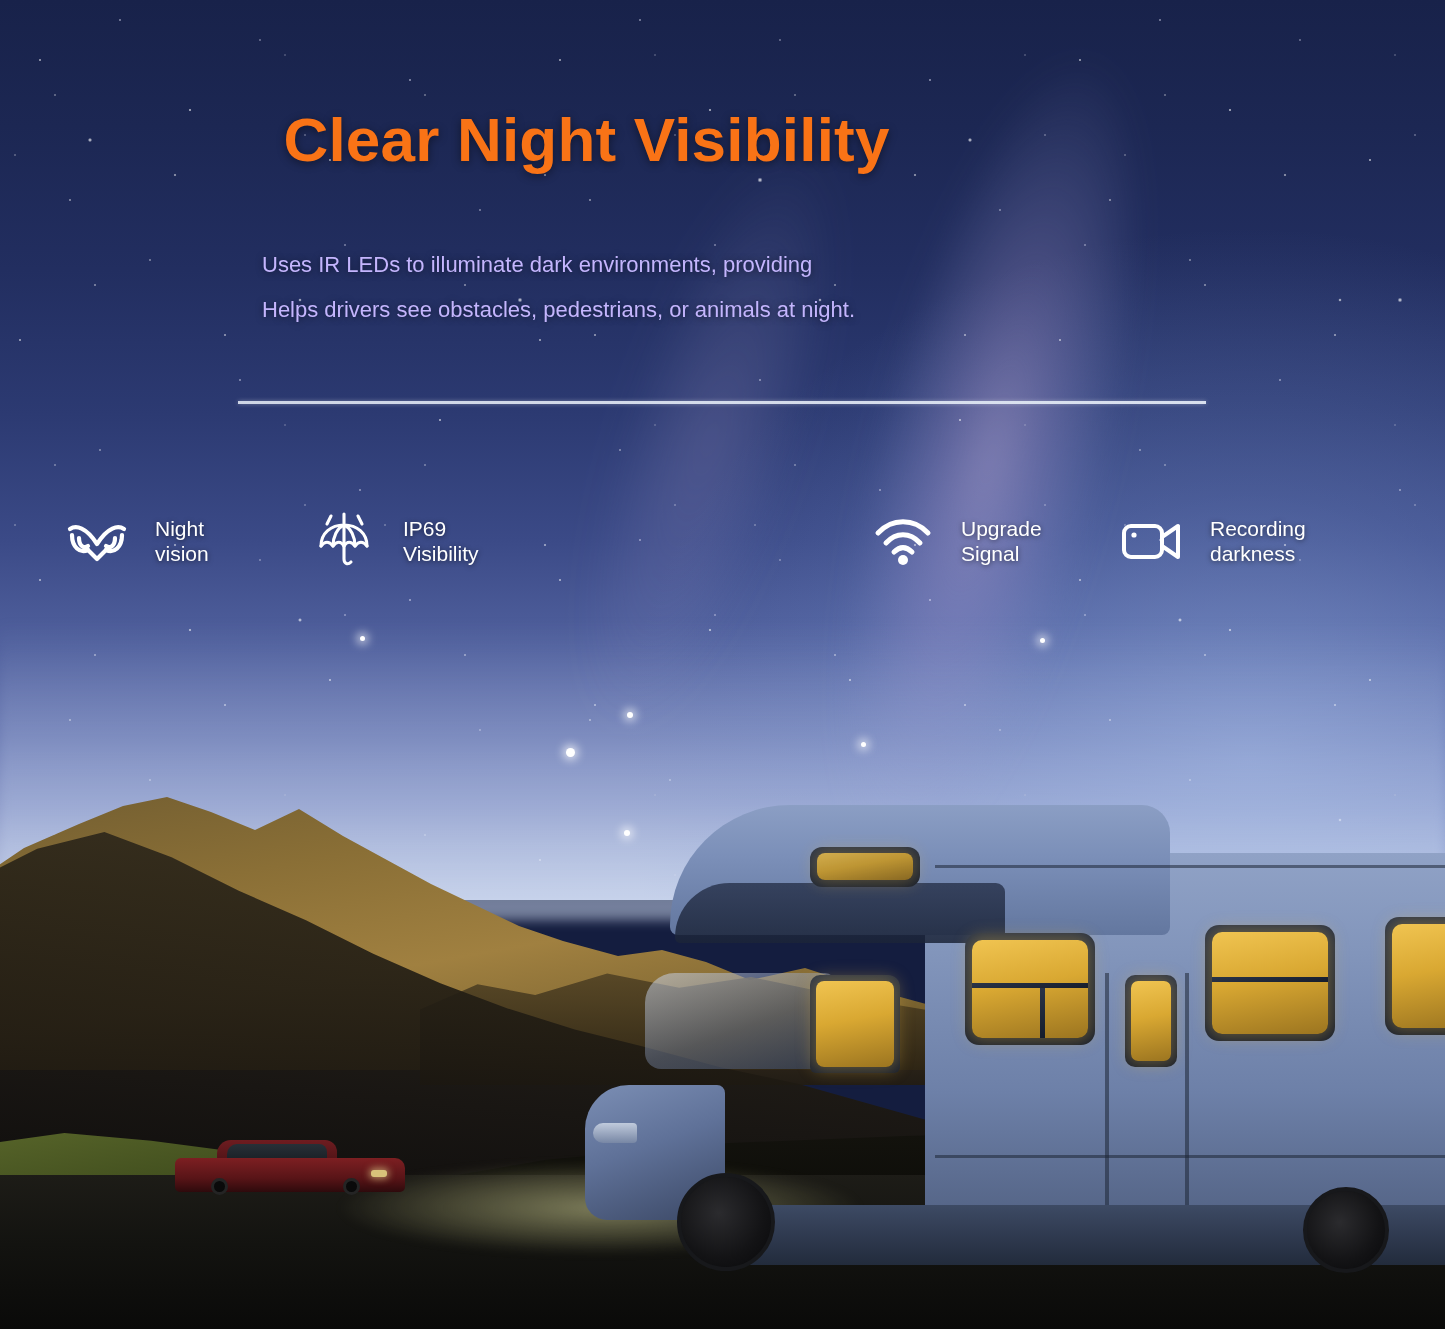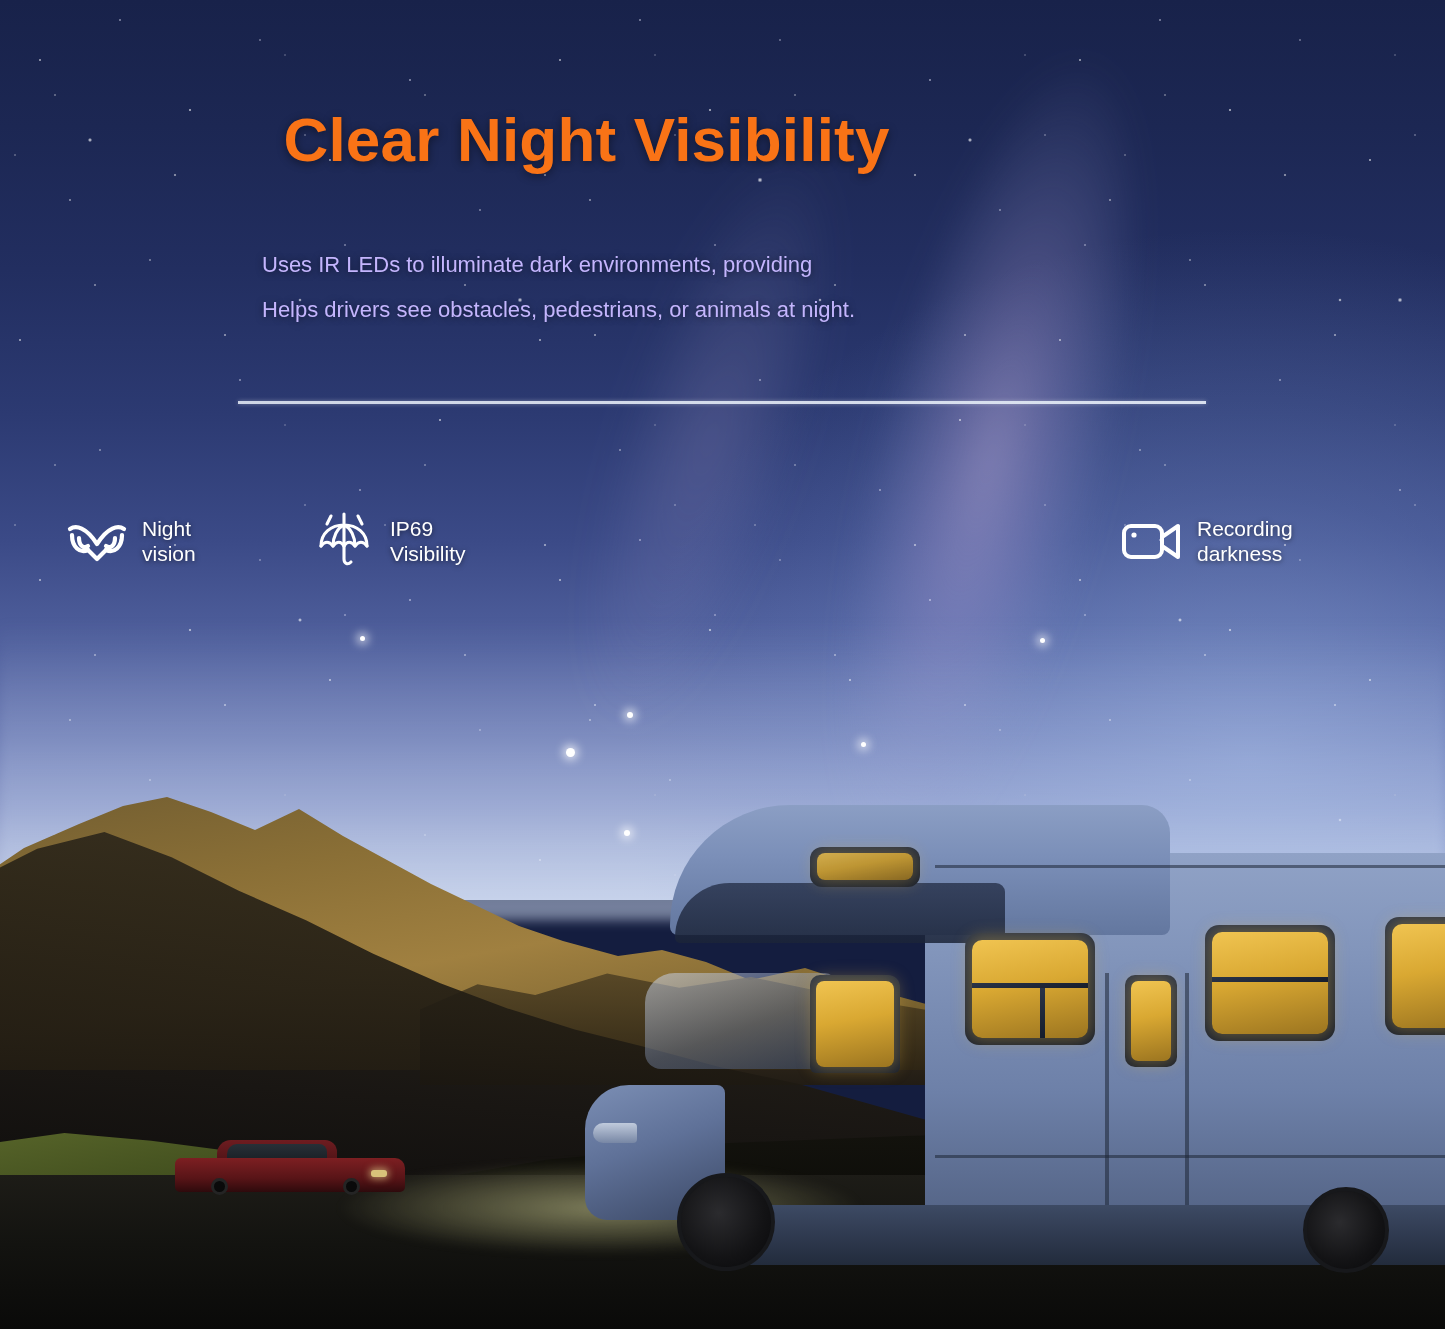--- a/index.html
+++ b/index.html
@@ -279,21 +279,21 @@
     position:absolute; top:0; height:82px;
     display:flex; align-items:center; gap:14px;
   }
   .feature .ficon {
     width:62px; height:56px; position:relative; flex:0 0 auto;
   }
   .feature .flabel {
     color:#ffffff; font-size:21px; line-height:25px; font-weight:400;
     white-space:nowrap; text-shadow:0 1px 5px rgba(0,0,0,.55);
   }
-  .feature .flabel span { display:block; }
+  .feature .flabel span { display:block;margin-left:13px; }
 
   svg { display:block; overflow:visible; }
 </style>
 </head>
 <body>
 
 <div id="banner">
 
   <div class="sky"></div>
   <div class="sky-right-glow"></div>
@@ -412,20 +412,34 @@
           <path d="M30 33 L30 46 C30 51 34 52 37 49"></path>
         </svg>
       </div>
       <div class="flabel">
         <span>IP69</span>
         <span>Visibility</span>
       </div>
     </div>
 
 
+    <div class="feature" style="left:872px;">
+      <div class="ficon">
+        <svg width="62" height="56" viewBox="0 0 62 56" fill="none" stroke="#ffffff" stroke-width="5" stroke-linecap="round">
+          <path d="M6 20 C20 5 42 5 56 20"></path>
+          <path d="M14 30 C24 19 38 19 48 30"></path>
+          <path d="M22 39 C28 33 34 33 40 39"></path>
+          <circle cx="31" cy="47" r="5" fill="#ffffff" stroke="none"></circle>
+        </svg>
+      </div>
+      <div class="flabel">
+        <span>Upgrade</span>
+        <span>Signal</span>
+      </div>
+    </div>
 
     <div class="feature" style="left:1121px;">
       <div class="ficon">
         <svg width="62" height="56" viewBox="0 0 62 56" fill="none" stroke="#ffffff" stroke-width="4" stroke-linecap="round" stroke-linejoin="round">
           <rect x="3" y="13" width="38" height="31" rx="7"></rect>
           <circle cx="13" cy="22" r="2.6" fill="#ffffff" stroke="none"></circle>
           <path d="M41 24 L57 13 L57 44 L41 33 Z"></path>
         </svg>
       </div>
       <div class="flabel">

